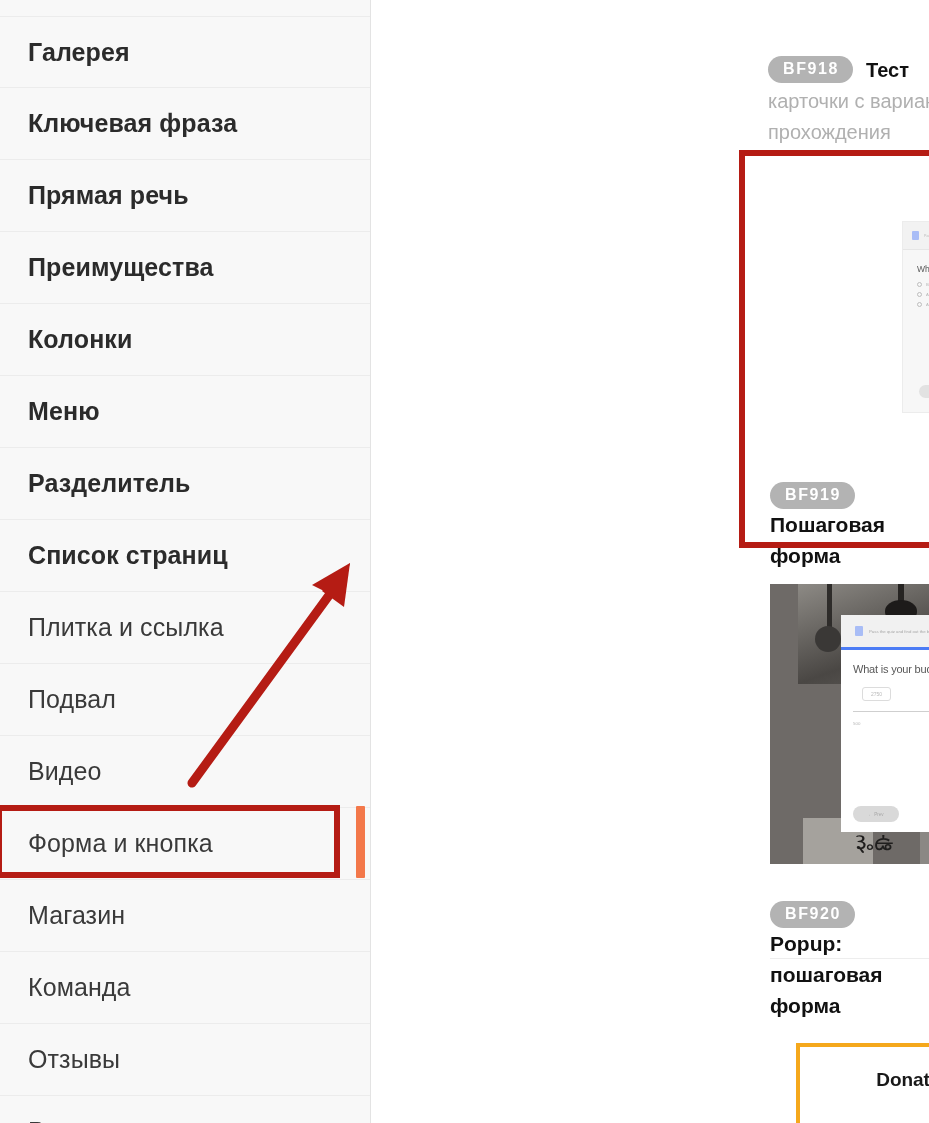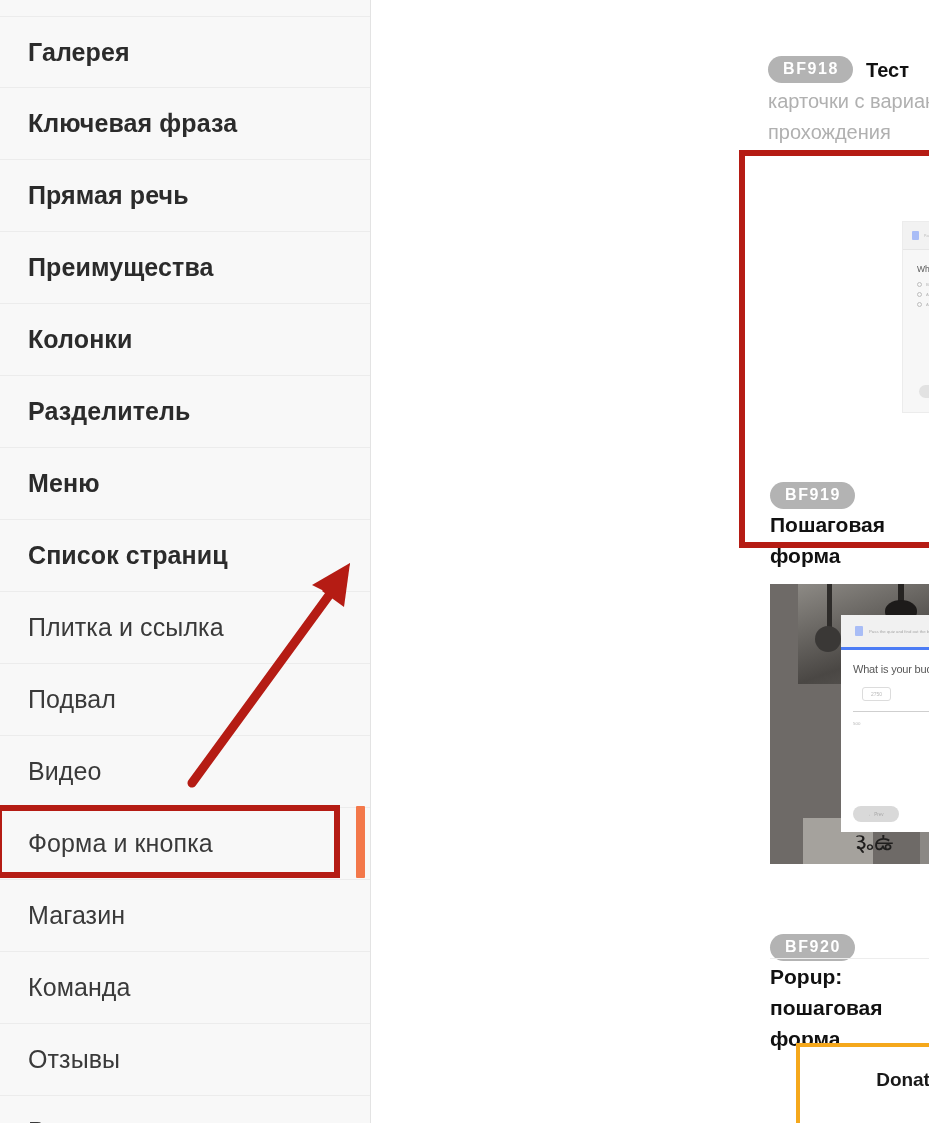--- a/index.html
+++ b/index.html
@@ -199,21 +199,21 @@
   .pc-minmax { display: flex; justify-content: space-between; margin-top: 5px; font-size: 4.4px; color: #b6b6b6; }
   .pc-foot {
     position: absolute; left: 0; right: 0; bottom: 10px;
     display: flex; justify-content: space-between; padding: 0 12px;
   }
   .pc-prev {
     width: 46px; height: 16px; border-radius: 8px; background: #d9d9d9; color: #a9a9a9;
     font-size: 4.6px; display: flex; align-items: center; justify-content: center;
   }
 
-  .label-920 { position: absolute; left: 399px; top: 897px; margin-top: 33px; }
+  .label-920 { position: absolute; left: 399px; top: 897px; }
 
   .divider { position: absolute; left: 399px; top: 958px; width: 498px; height: 1px; background: #ededed; }
 
   
   .donation {
     position: absolute; left: 425px; top: 1043px;
     width: 450px; height: 100px;
     border: 4px solid #f5a81c;
     background: #ffffff;
     text-align: center;
@@ -237,24 +237,24 @@
     <div class="nav-item strong">
       <span>Прямая речь</span>
     </div>
     <div class="nav-item strong">
       <span>Преимущества</span>
     </div>
     <div class="nav-item strong">
       <span>Колонки</span>
     </div>
     <div class="nav-item strong">
+      <span>Меню</span>
+    </div>
+    <div class="nav-item strong">
       <span>Разделитель</span>
-    </div>
-    <div class="nav-item strong">
-      <span>Меню</span>
     </div>
     <div class="nav-item strong">
       <span>Список страниц</span>
     </div>
     <div class="nav-item light">
       <span>Плитка и ссылка</span>
     </div>
     <div class="nav-item light">
       <span>Подвал</span>
     </div>

